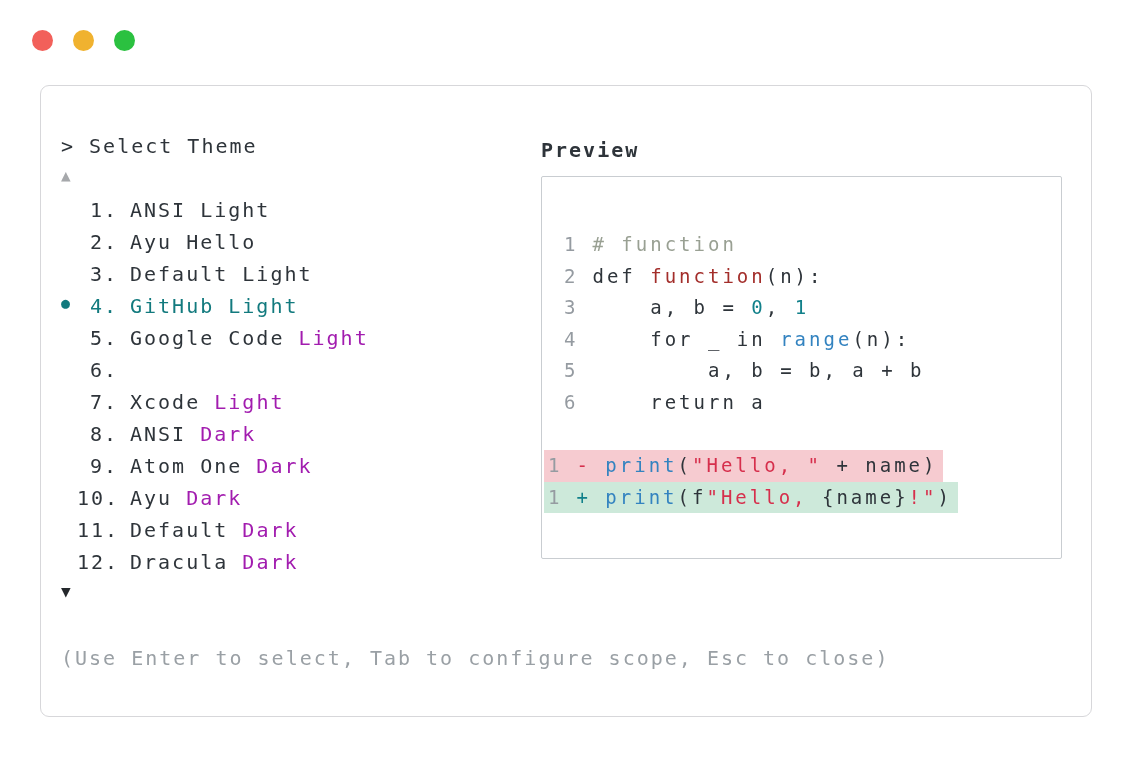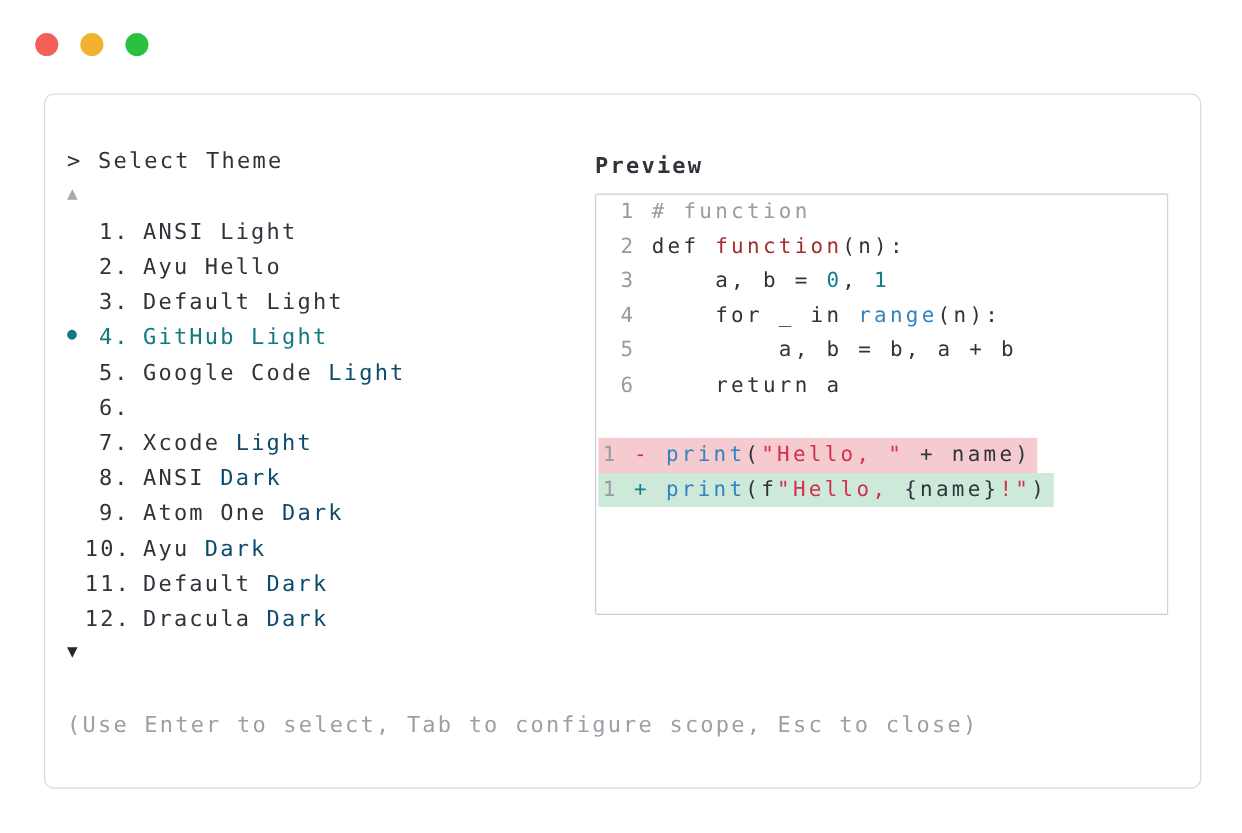--- a/index.html
+++ b/index.html
@@ -19,31 +19,31 @@
   .col-left{position:absolute;left:20px;top:48px;width:470px;}
   .row{height:32px;display:flex;align-items:flex-start;white-space:pre;
        font-size:20px;letter-spacing:2px;}
   .prompt-row{color:#2e343a;}
   .arrow{font-size:16px;letter-spacing:0;}
   .arrow.up{color:#a6a8ab;}
   .arrow.down{color:#24282c;}
   .marker{width:16px;display:inline-block;font-size:15px;letter-spacing:0;}
   .num{width:41px;display:inline-block;text-align:right;}
   .tname{margin-left:12px;}
-  .dim{color:#0c4a6e;}
+  .dim{color:#a21caf;}
   .item{color:#2e343a;cursor:pointer;}
   .item.sel{color:#127a7e;}
   .item.sel .marker{color:#127a7e;}
   
   .preview-label{position:absolute;left:500px;top:48px;height:32px;line-height:32px;
                  font-size:20px;letter-spacing:2px;font-weight:bold;}
   .preview-box{
     position:absolute;left:500px;top:90px;width:521px;height:383px;
     border:1.5px solid #c9cdd1;border-radius:2px;background:#fff;
-    box-sizing:border-box;overflow:hidden;
+    padding-top:52px;box-sizing:border-box;overflow:hidden;
   }
   .code-line{
     height:31.6px;line-height:31.6px;white-space:pre;width:max-content;
     font-size:19px;letter-spacing:3px;margin-left:22px;color:#2e343a;
   }
   .code-line.del{background:#f6cbd0;margin-left:2px;padding:0 6px 0 4px;}
   .code-line.ins{background:#cde9da;margin-left:2px;padding:0 6px 0 4px;}
   .ln{color:#959ba1;margin-right:14px;}
   .tk-tx{color:#2e343a;}
   .tk-cm{color:#99a093;}

